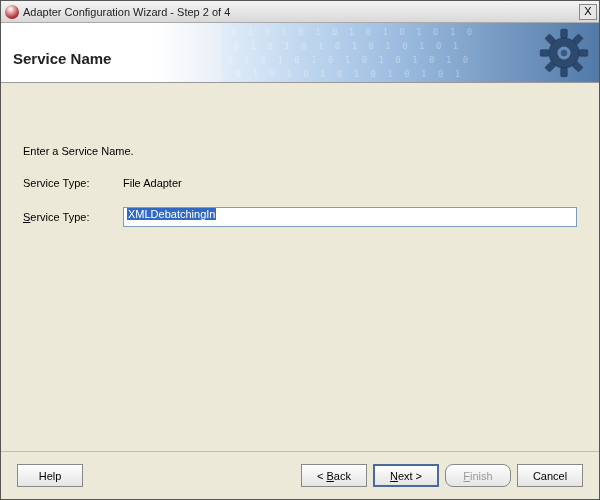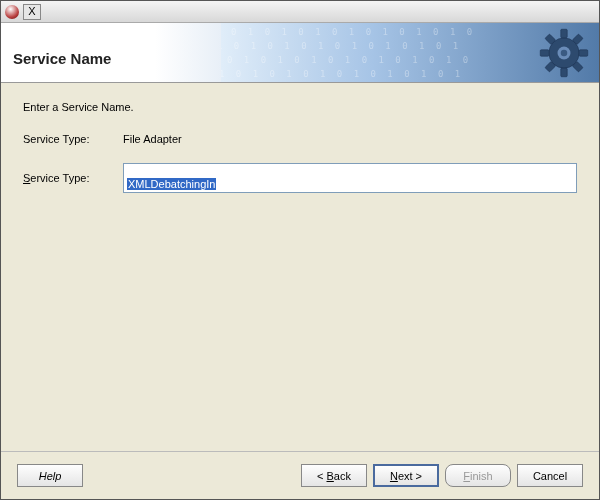--- a/index.html
+++ b/index.html
@@ -80,37 +80,37 @@
       color: rgba(255,255,255,0.35);
       white-space: nowrap;
       letter-spacing: 3px;
     }
     .content {
       flex: 1;
       padding: 18px 22px 10px 22px;
       display: flex;
       flex-direction: column;
     }
-    .intro { margin-bottom: 20px; }
+    .intro { margin-bottom: 20px; margin-top: 44px; }
     .row { display: flex; align-items: center; margin-bottom: 18px; }
     .row-label { width: 100px; }
     .row-value { }
     .underline-label {
       width: 100px;
     }
     .underline-label .u { text-decoration: underline; }
     .service-input-hl {
       background: #3169c6;
       color: #fff;
       padding: 0 1px;
     }
     .service-input-wrap {
       flex: 1;
       border: 1px solid #7f9db9;
-      padding: 14px 3px;
+      padding: 0 3px;
       font-size: 11px;
       height: 20px;
       background: #fff;
       overflow: hidden;
       white-space: nowrap;
     }
     .footer {
       height: 48px;
       border-top: 1px solid #bbb;
       display: flex;
@@ -132,29 +132,30 @@
     .btn .u { text-decoration: underline; }
     .btn[disabled] {
       color: #999;
       cursor: default;
       border-radius: 8px;
     }
     .btn.default {
       border: 2px solid #4a6a9e;
       padding: 0 2px;
     }
-    .help-btn { margin-left: 0; font-style: italic; }
+    .help-btn { margin-left: 0; }
   </style>
 </head>
 <body>
 
 <div class="window">
 
   <div class="titlebar">
     <div class="titlebar-icon"></div>
+    <div class="titlebar-text">Adapter Configuration Wizard - Step 2 of 4</div>
     <div class="close-btn">X</div>
   </div>
 
   <div class="banner">
     <div class="banner-left">
       <div class="banner-title">Service Name</div>
     </div>
     <div class="banner-right">
       <div class="binary-text" style="top:4px; left:10px;">0 1 0 1 0 1 0 1 0 1 0 1 0 1 0</div>
       <div class="binary-text" style="top:18px; left:-4px;">1 0 1 0 1 0 1 0 1 0 1 0 1 0 1</div>

